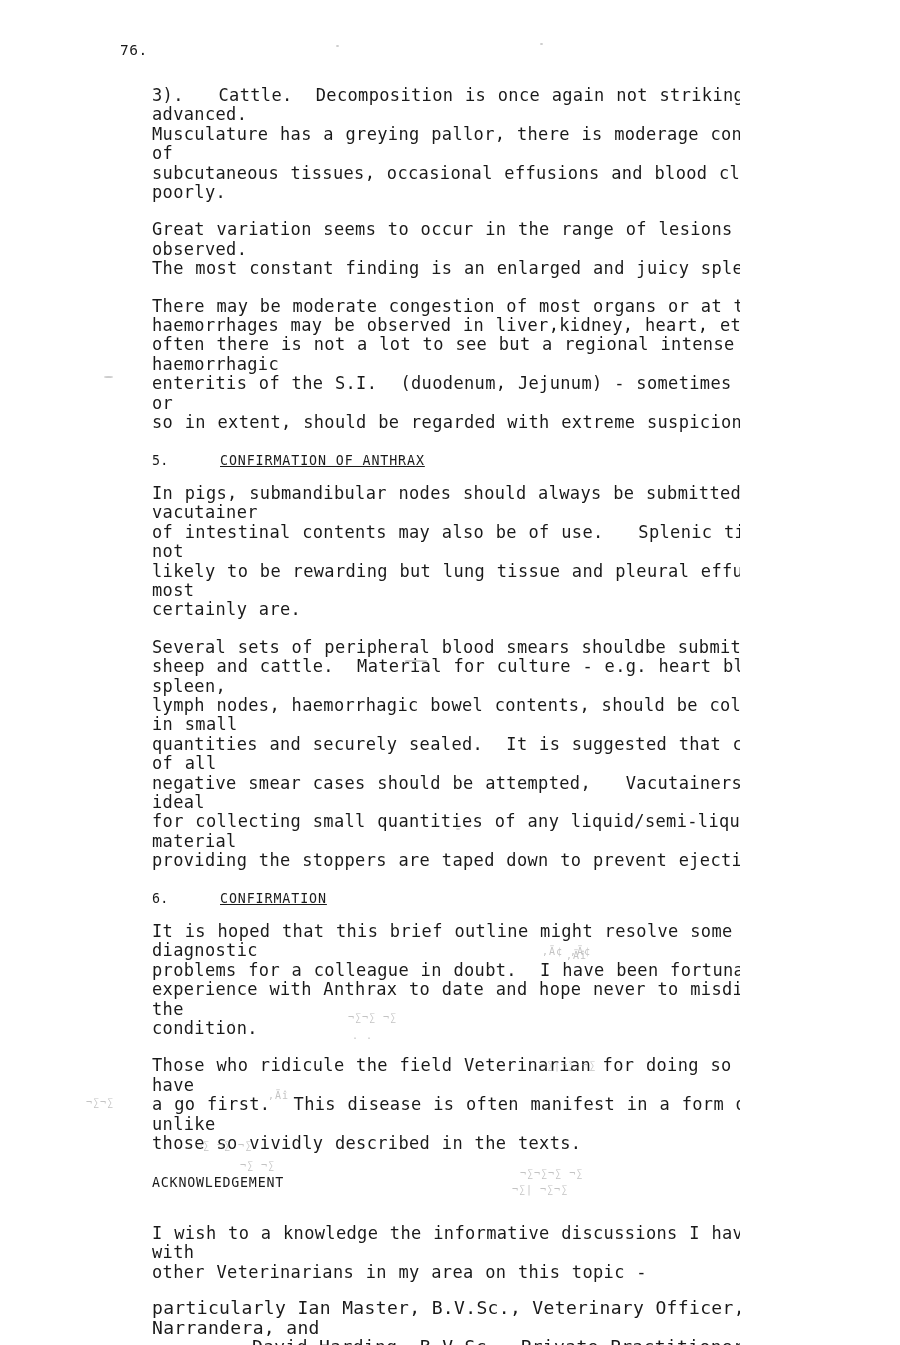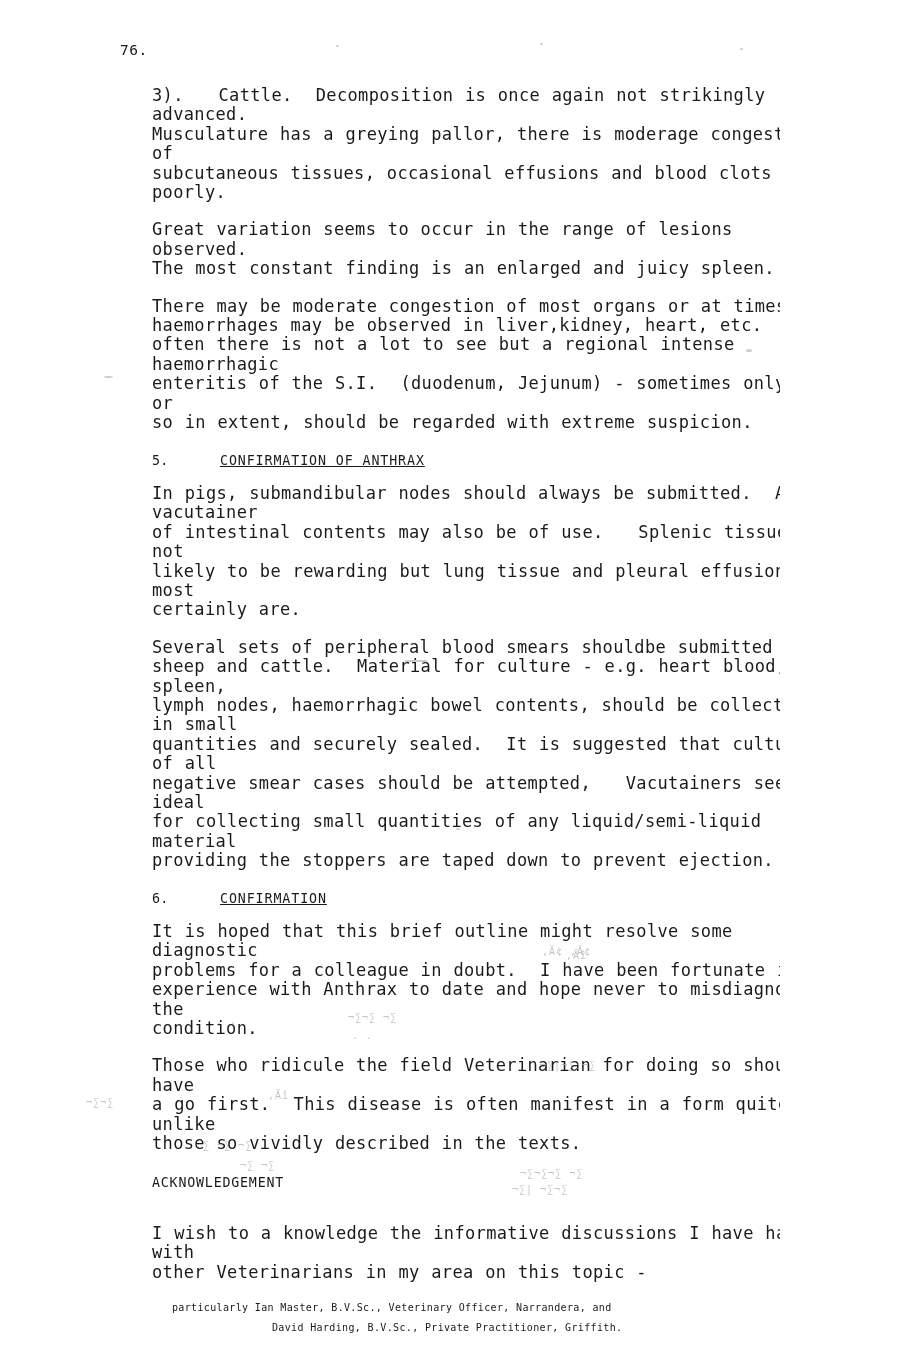--- a/index.html
+++ b/index.html
@@ -8,21 +8,20 @@
     background: #ffffff;
   }
   .page {
     position: relative;
     width: 740px;
     height: 1345px;
     background: #ffffff;
     font-family: "DejaVu Sans Mono", monospace;
     color: #1a1a1a;
     overflow: hidden;
-    padding-left: 40px;
   }
   .page-number {
     position: absolute;
     left: 120px;
     top: 42px;
     font-size: 14.5px;
     letter-spacing: 0.5px;
   }
   .body-col {
     position: absolute;
@@ -60,25 +59,24 @@
   }
   .ack {
     font-size: 13.3px;
     line-height: 19.4px;
     letter-spacing: 0.8px;
     margin: 0 0 16px 0;
     display: inline-block;
   }
   .ack-wrap { margin-bottom: 0; }
   .sig-line {
-    font-size: 10px;
+    font-size: 18px;
     line-height: 19.4px;
     letter-spacing: 0.35px;
     white-space: pre-wrap;
-    margin-left: 20px;
   }
   .sig-indent {
     padding-left: 100px;
   }
   .stars {
     margin-top: 22px;
     text-align: center;
     font-size: 13.3px;
     letter-spacing: 2px;
     padding-right: 180px;

